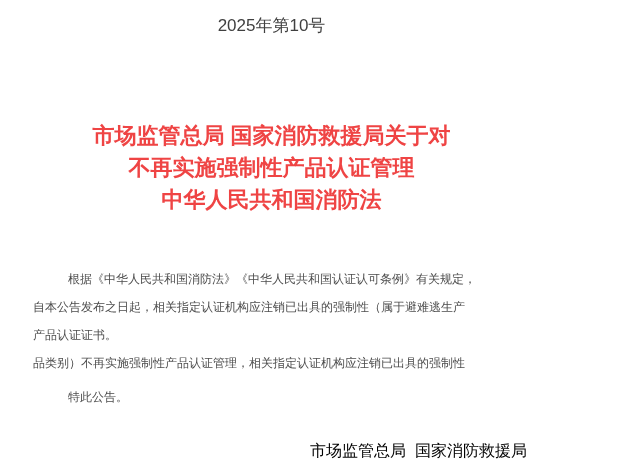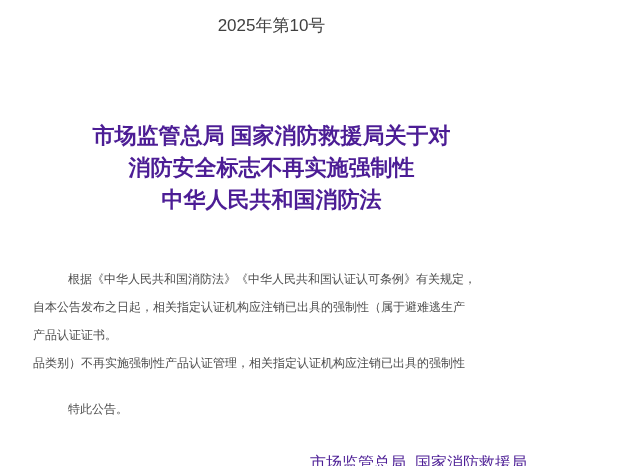--- a/index.html
+++ b/index.html
@@ -24,60 +24,60 @@
     font-size: 17px;
     line-height: 22px;
     color: #404040;
   }
   .title {
     margin: 83px 0 0 0;
     text-align: center;
     font-size: 22px;
     font-weight: 700;
     line-height: 32px;
-    color: #4c1d95;
+    color: #ef4444;
   }
   .title .title-line {
     display: block;
   }
   .content {
     margin: 49px 14px 0 33px;
     font-size: 12px;
     line-height: 28px;
     color: #4d4d4d;
   }
   .body-line {
     white-space: nowrap;
   }
   .indent {
     text-indent: 35px;
   }
   .closing {
-    margin-top: 18px;
+    margin-top: 6px;
   }
   .signature {
     margin-top: 26px;
     padding-right: 16px;
     text-align: right;
     font-size: 16px;
     line-height: 28px;
-    color: #4c1d95;
+    color: #000000;
     white-space: pre;
   }
 </style>
 </head>
 <body>
 
 <div class="page">
 
   <div class="doc-number">2025年第10号</div>
 
   <h1 class="title">
     <span class="title-line">市场监管总局 国家消防救援局关于对</span>
-    <span class="title-line">消防安全标志不再实施强制性</span>
+    <span class="title-line">不再实施强制性产品认证管理</span>
     <span class="title-line">中华人民共和国消防法</span>
   </h1>
 
   <div class="content">
     <div class="body-line indent">根据《中华人民共和国消防法》《中华人民共和国认证认可条例》有关规定，</div>
     <div class="body-line">自本公告发布之日起，相关指定认证机构应注销已出具的强制性（属于避难逃生产</div>
     <div class="body-line">产品认证证书。</div>
     <div class="body-line">品类别）不再实施强制性产品认证管理，相关指定认证机构应注销已出具的强制性</div>
     <div class="body-line indent closing">特此公告。</div>
   </div>

